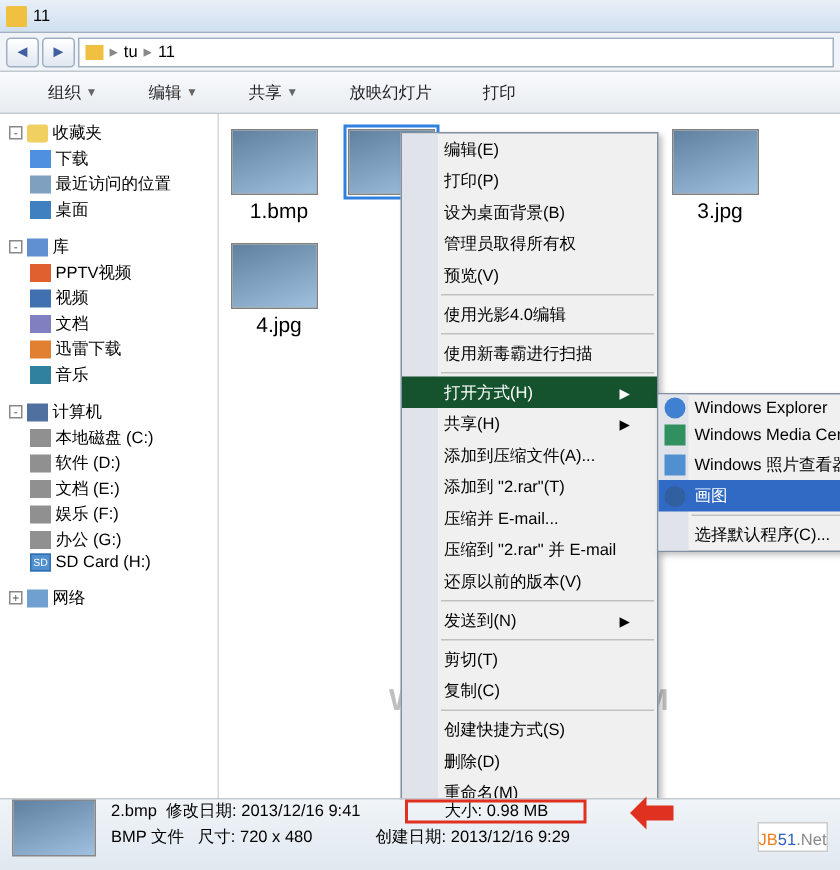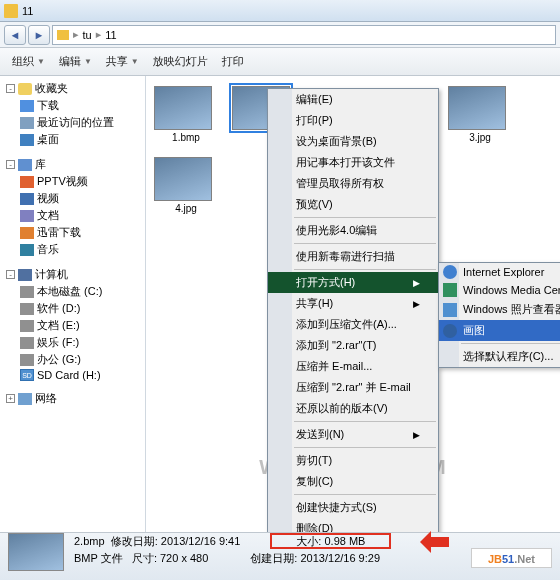--- a/index.html
+++ b/index.html
@@ -8,21 +8,21 @@
 .titlebar { height: 22px; background: linear-gradient(#e8f0f8, #d0e0f0); border-bottom: 1px solid #a0b0c0; display: flex; align-items: center; padding: 0 4px; }
 .titlebar .folder-ico { width: 14px; height: 14px; background: #f0c040; border-radius: 1px; margin-right: 4px; }
 
 .navbar { height: 26px; background: #f0f4f8; border-bottom: 1px solid #c0c8d0; display: flex; align-items: center; padding: 0 4px; gap: 2px; }
 .nav-btn { width: 22px; height: 20px; border: 1px solid #a0b0c0; background: linear-gradient(#fff,#e0e8f0); border-radius: 3px; display: flex; align-items: center; justify-content: center; color: #4060a0; }
 .addr { flex: 1; height: 20px; border: 1px solid #a0b0c0; background: #fff; display: flex; align-items: center; padding: 0 4px; gap: 4px; }
 .addr .folder-ico { width: 12px; height: 10px; background: #f0c040; }
 .addr .sep { color: #888; }
 
 .toolbar { height: 28px; background: linear-gradient(#f8fafc,#e8ecf0); border-bottom: 1px solid #c0c8d0; display: flex; align-items: center; padding: 0 6px; gap: 2px; }
-.tool { padding: 3px 6px; display: flex; align-items: center; gap: 3px; color: #222; }
+.tool { padding: 3px 6px; display: flex; align-items: center; gap: 3px; color: #222; margin-left: 20px; }
 .tool .dd { font-size: 8px; color: #666; }
 
 .main { display: flex; height: 456px; }
 .sidebar { width: 146px; background: #fff; border-right: 1px solid #d0d8e0; overflow: hidden; padding: 4px 0; }
 .tree-item { display: flex; align-items: center; padding: 1px 2px 1px 6px; gap: 3px; white-space: nowrap; }
 .tree-item.l1 { padding-left: 20px; }
 .tree-item .exp { width: 9px; height: 9px; border: 1px solid #888; display: flex; align-items: center; justify-content: center; font-size: 8px; line-height: 1; color: #555; }
 .tree-item .ico { width: 14px; height: 12px; flex-shrink: 0; }
 .ico.fav { background: #f0d060; border-radius: 2px; }
 .ico.dl { background: #5090e0; }
@@ -38,21 +38,21 @@
 .ico.pc { background: #5070a0; }
 .ico.drv { background: #909090; }
 .ico.sd { background: #5090d0; border: 1px solid #3070b0; font-size: 7px; color: #fff; display: flex; align-items: center; justify-content: center; }
 .ico.net { background: #70a0d0; }
 
 .content { flex: 1; background: #fff; position: relative; padding: 10px 8px; }
 .thumbs { display: flex; gap: 14px; flex-wrap: wrap; }
 .thumb { width: 64px; text-align: center; }
 .thumb-img { width: 58px; height: 44px; border: 1px solid #808080; background: linear-gradient(160deg,#6080a0,#a0c0e0); }
 .thumb-img.sel { outline: 2px solid #3080e0; outline-offset: 1px; }
-.thumb-label { margin-top: 2px; font-size: 10px; }
+.thumb-label { margin-top: 2px; font-size: 14px; }
 
 .watermark { position: absolute; left: 50%; top: 380px; transform: translateX(-50%); color: #c0c0c0; font-size: 20px; font-weight: bold; letter-spacing: 1px; }
 
 .ctx { position: absolute; left: 267px; top: 88px; width: 172px; background: #f0f0f0; border: 1px solid #8090a0; box-shadow: 2px 2px 4px rgba(0,0,0,.25); }
 .ctx-item { padding: 3px 18px 3px 28px; display: flex; justify-content: space-between; align-items: center; font-size: 11px; position: relative; }
 .ctx-item.hl { background: #14532d; color: #fff; }
 .ctx-sep { height: 1px; background: #c0c0c0; margin: 2px 2px 2px 26px; }
 .ctx-item .arrow { font-size: 9px; }
 .ctx-stripe { position: absolute; left: 0; top: 0; bottom: 0; width: 24px; background: #e0e4ea; }
 
@@ -66,21 +66,21 @@
 .aico.pt { background: #3060a0; border-radius: 50%; }
 .sub-stripe { position: absolute; left: 0; top: 0; bottom: 0; width: 20px; background: #e0e4ea; }
 
 .statusbar { position: absolute; left: 0; right: 0; bottom: 0; height: 48px; background: linear-gradient(#f0f4f8,#e0e8f0); border-top: 1px solid #c0c8d0; display: flex; padding: 0 8px; gap: 10px; }
 .status-thumb { width: 56px; height: 38px; border: 1px solid #888; background: linear-gradient(160deg,#6080a0,#a0c0e0); }
 .status-text { font-size: 11px; line-height: 1.5; }
 .status-size { border: 2px solid #e03020; padding: 0 24px; margin-left: 20px; }
 .red-arrow { margin-left: 8px; width: 40px; height: 20px; position: relative; }
 .red-arrow::before { content: ""; position: absolute; right: 0; top: 4px; width: 24px; height: 10px; background: #e03020; }
 .red-arrow::after { content: ""; position: absolute; left: 0; top: -2px; border: 11px solid transparent; border-right-color: #e03020; }
-.jb51 { position: absolute; right: 8px; bottom: 12px; font-size: 14px; font-weight: bold; background: #fff; padding: 1px 16px; border: 1px solid #ccc; }
+.jb51 { position: absolute; right: 8px; bottom: 12px; font-size: 14px; font-weight: normal; background: #fff; padding: 1px 0; border: 1px solid #ccc; }
 .jb51 .o { color: #f08020; } .jb51 .b { color: #3060c0; } .jb51 .g { color: #888; }
 </style>
 </head>
 <body>
 
 <div class="titlebar">
   <div class="folder-ico"></div>
   <span>11</span>
 </div>
 
@@ -228,23 +228,20 @@
   <div class="ctx-item">
       <span>编辑(E)</span>
     </div>
   <div class="ctx-item">
       <span>打印(P)</span>
     </div>
   <div class="ctx-item">
       <span>设为桌面背景(B)</span>
     </div>
   <div class="ctx-item">
-      <span>用记事本打开该文件</span>
-    </div>
-  <div class="ctx-item">
       <span>管理员取得所有权</span>
     </div>
   <div class="ctx-item">
       <span>预览(V)</span>
     </div>
   <div class="ctx-sep"></div>
   <div class="ctx-item">
       <span>使用光影4.0编辑</span>
     </div>
   <div class="ctx-sep"></div>
@@ -300,21 +297,21 @@
   <div class="ctx-sep"></div>
   <div class="ctx-item">
       <span>属性(R)</span>
     </div>
 </div>
 
 <div class="sub">
   <div class="sub-stripe"></div>
   <div class="sub-item">
       <span class="aico ie"></span>
-      <span>Internet Explorer</span>
+      <span>Windows Explorer</span>
     </div>
   <div class="sub-item">
       <span class="aico wmc"></span>
       <span>Windows Media Center</span>
     </div>
   <div class="sub-item">
       <span class="aico pv"></span>
       <span>Windows 照片查看器</span>
     </div>
   <div class="sub-item hl">

